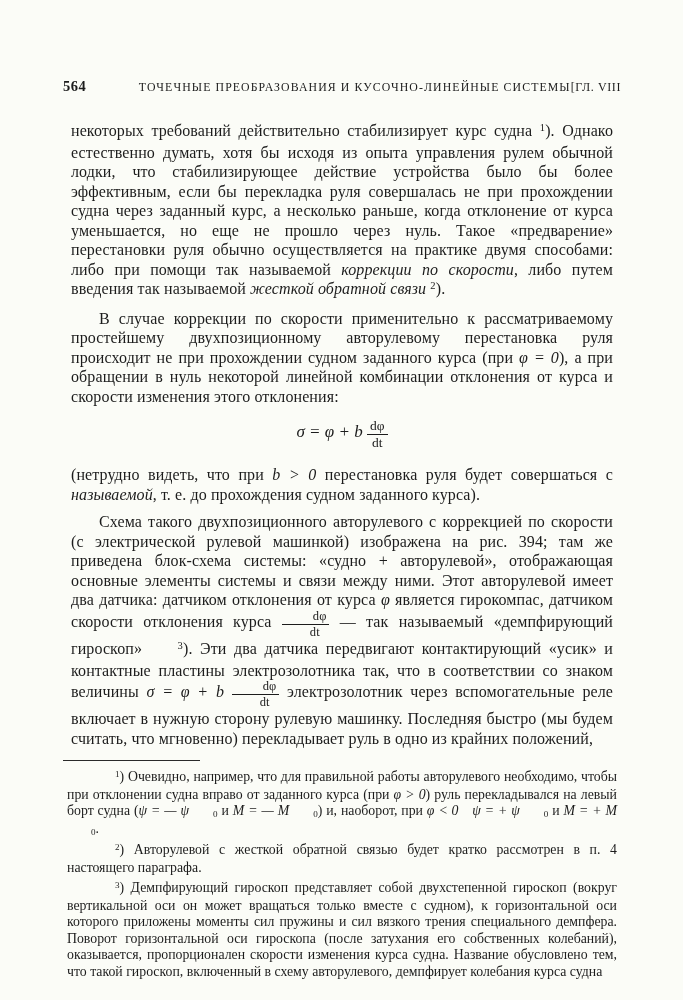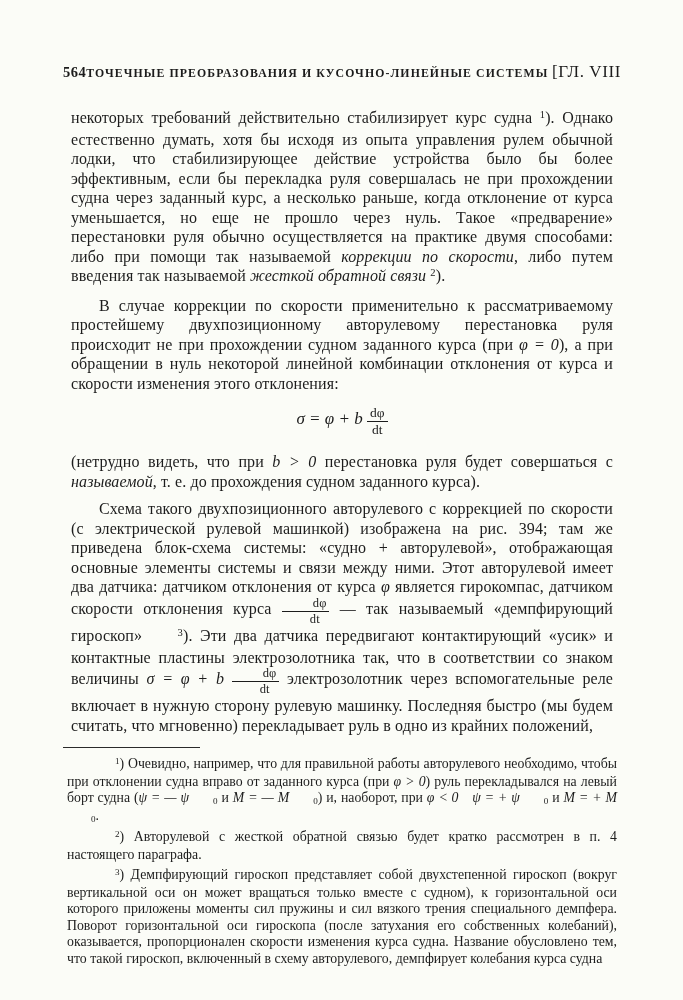--- a/index.html
+++ b/index.html
@@ -8,34 +8,34 @@
     background:#fbfcf7;
     font-family:"Liberation Serif","DejaVu Serif",serif;
     color:#1c1c1c;
     -webkit-font-smoothing:antialiased;
   }
   .page{
     position:relative;
     width:683px;height:1000px;
     overflow:hidden;
     box-sizing:border-box;
-    padding:62px 62px 0 63px;
+    padding:78px 62px 0 63px;
   }
   
   .running-header{
     display:flex;align-items:baseline;
     margin-bottom:26px;
     white-space:nowrap;
   }
   .pagenum{font-size:14.5px;font-weight:bold;letter-spacing:.5px}
   .head-title{
-    flex:1;text-align:left;
-    font-size:11.8px;letter-spacing:1.1px;font-weight:700;
+    flex:1;text-align:right;
+    font-size:11.8px;letter-spacing:1.1px;font-weight:400;
   }
-  .chapter-ref{font-size:17px;letter-spacing:.6px}
+  .chapter-ref{font-size:12px;letter-spacing:.6px}
   
   .bodytext p{
     margin:8px;
     font-size:16px;line-height:19.5px;
     text-align:justify;text-align-last:left;
     letter-spacing:.1px;
   }
   .bodytext p.indent{text-indent:28px}
   .seg-i{font-style:italic}
   .seg-m{font-style:italic}

